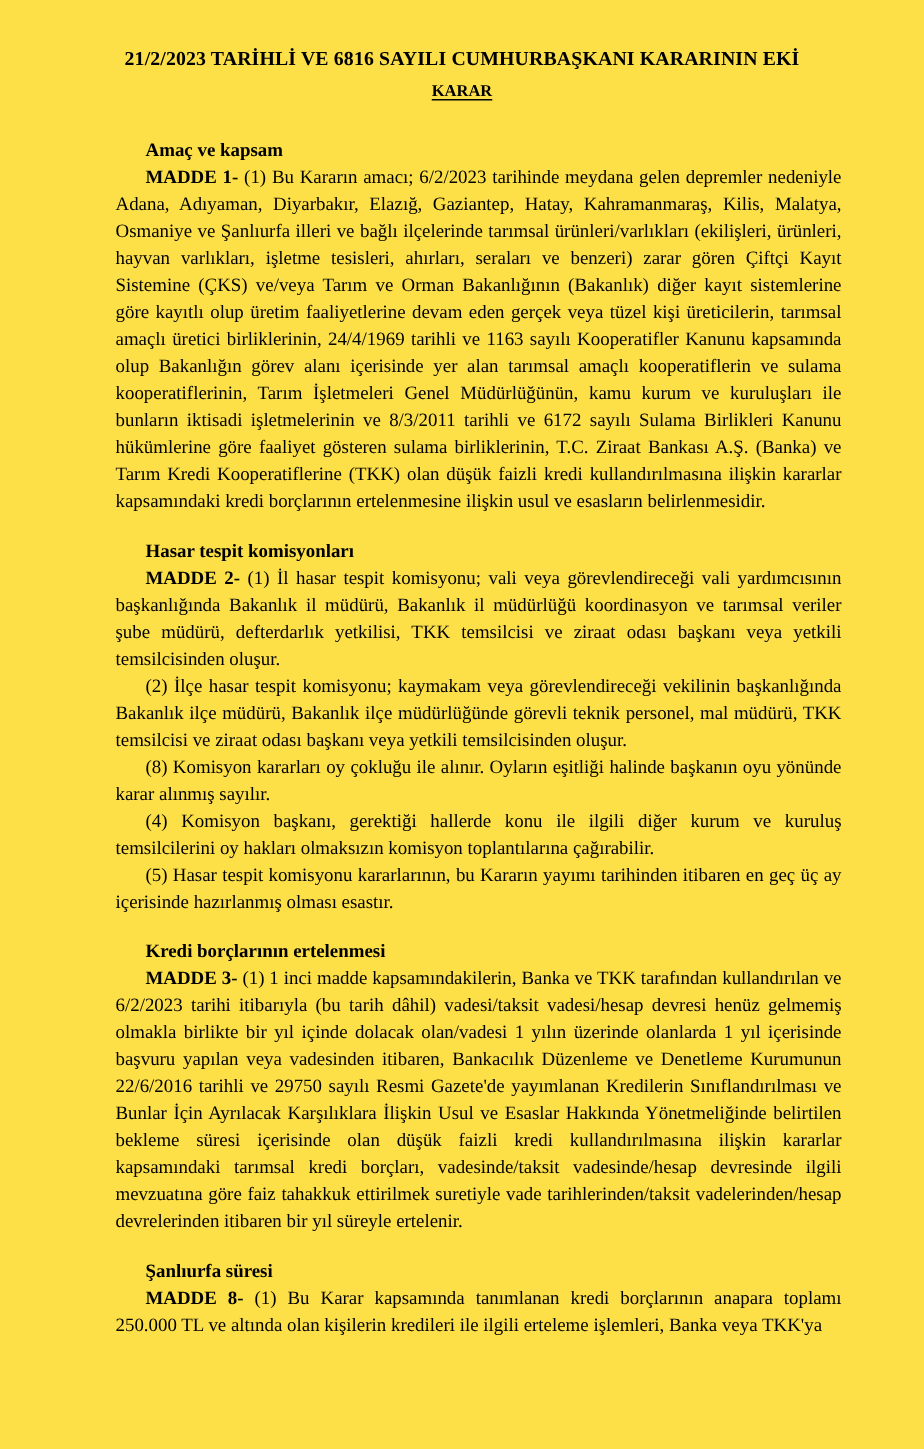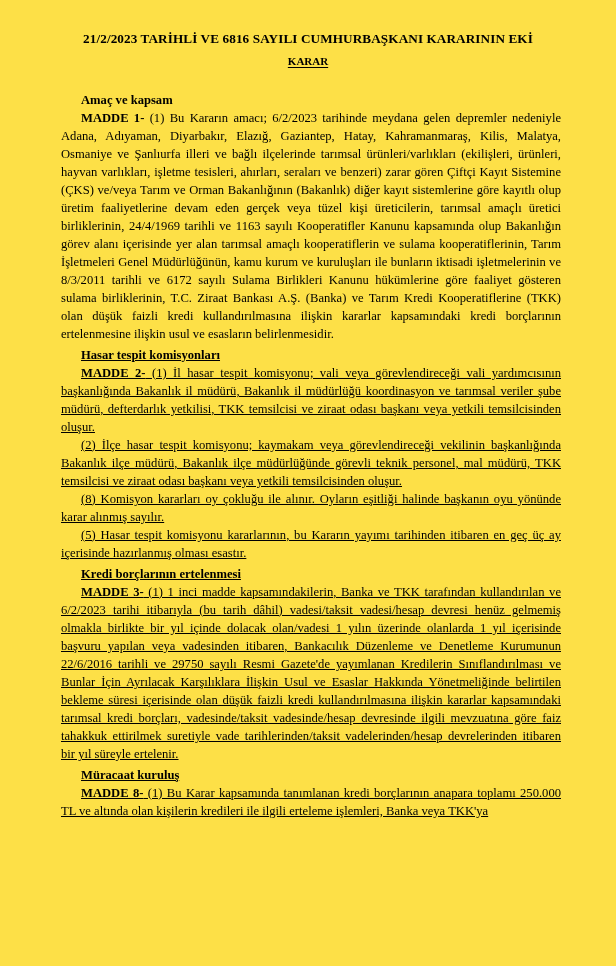--- a/index.html
+++ b/index.html
@@ -36,29 +36,28 @@
   .doc-subtitle {
     font-size: 11px;
     font-weight: bold;
     text-decoration: underline;
     text-underline-offset: 2px;
     margin: 6px 0 0 0;
     line-height: 1.35;
   }
   .body-area {
     margin-top: 22px;
-    padding-left: 61px;
+    padding-left: 77px;
     padding-right: 55px;
   }
   .section {
     margin: 0;
   }
   .section + .section {
-    margin-top: 3px;
-    text-decoration: underline;
+    margin-top: 15px;
   }
   .section-heading {
     font-size: 12.6px;
     font-weight: bold;
     text-indent: 20px;
     line-height: 1.43;
     margin: 0;
   }
   p.para {
     font-size: 12.6px;
@@ -86,25 +85,26 @@
   <div class="body-area">
       <div class="section">
         <div class="section-heading">Amaç ve kapsam</div>
         <p class="para"><span class="madde-label">MADDE 1-</span><span> (1) Bu Kararın amacı; 6/2/2023 tarihinde meydana gelen depremler nedeniyle Adana, Adıyaman, Diyarbakır, Elazığ, Gaziantep, Hatay, Kahramanmaraş, Kilis, Malatya, Osmaniye ve Şanlıurfa illeri ve bağlı ilçelerinde tarımsal ürünleri/varlıkları (ekilişleri, ürünleri, hayvan varlıkları, işletme tesisleri, ahırları, seraları ve benzeri) zarar gören Çiftçi Kayıt Sistemine (ÇKS) ve/veya Tarım ve Orman Bakanlığının (Bakanlık) diğer kayıt sistemlerine göre kayıtlı olup üretim faaliyetlerine devam eden gerçek veya tüzel kişi üreticilerin, tarımsal amaçlı üretici birliklerinin, 24/4/1969 tarihli ve 1163 sayılı Kooperatifler Kanunu kapsamında olup Bakanlığın görev alanı içerisinde yer alan tarımsal amaçlı kooperatiflerin ve sulama kooperatiflerinin, Tarım İşletmeleri Genel Müdürlüğünün, kamu kurum ve kuruluşları ile bunların iktisadi işletmelerinin ve 8/3/2011 tarihli ve 6172 sayılı Sulama Birlikleri Kanunu hükümlerine göre faaliyet gösteren sulama birliklerinin, T.C. Ziraat Bankası A.Ş. (Banka) ve Tarım Kredi Kooperatiflerine (TKK) olan düşük faizli kredi kullandırılmasına ilişkin kararlar kapsamındaki kredi borçlarının ertelenmesine ilişkin usul ve esasların belirlenmesidir.</span></p>
       </div>
       <div class="section">
         <div class="section-heading">Hasar tespit komisyonları</div>
         <p class="para"><span class="madde-label">MADDE 2-</span><span> (1) İl hasar tespit komisyonu; vali veya görevlendireceği vali yardımcısının başkanlığında Bakanlık il müdürü, Bakanlık il müdürlüğü koordinasyon ve tarımsal veriler şube müdürü, defterdarlık yetkilisi, TKK temsilcisi ve ziraat odası başkanı veya yetkili temsilcisinden oluşur.</span></p>
         <p class="para"><span>(2) İlçe hasar tespit komisyonu; kaymakam veya görevlendireceği vekilinin başkanlığında Bakanlık ilçe müdürü, Bakanlık ilçe müdürlüğünde görevli teknik personel, mal müdürü, TKK temsilcisi ve ziraat odası başkanı veya yetkili temsilcisinden oluşur.</span></p>
         <p class="para"><span>(8) Komisyon kararları oy çokluğu ile alınır. Oyların eşitliği halinde başkanın oyu yönünde karar alınmış sayılır.</span></p>
+        <p class="para"><span>(4) Komisyon başkanı, gerektiği hallerde konu ile ilgili diğer kurum ve kuruluş temsilcilerini oy hakları olmaksızın komisyon toplantılarına çağırabilir.</span></p>
         <p class="para"><span>(5) Hasar tespit komisyonu kararlarının, bu Kararın yayımı tarihinden itibaren en geç üç ay içerisinde hazırlanmış olması esastır.</span></p>
       </div>
       <div class="section">
         <div class="section-heading">Kredi borçlarının ertelenmesi</div>
         <p class="para"><span class="madde-label">MADDE 3-</span><span> (1) 1 inci madde kapsamındakilerin, Banka ve TKK tarafından kullandırılan ve 6/2/2023 tarihi itibarıyla (bu tarih dâhil) vadesi/taksit vadesi/hesap devresi henüz gelmemiş olmakla birlikte bir yıl içinde dolacak olan/vadesi 1 yılın üzerinde olanlarda 1 yıl içerisinde başvuru yapılan veya vadesinden itibaren, Bankacılık Düzenleme ve Denetleme Kurumunun 22/6/2016 tarihli ve 29750 sayılı Resmi Gazete'de yayımlanan Kredilerin Sınıflandırılması ve Bunlar İçin Ayrılacak Karşılıklara İlişkin Usul ve Esaslar Hakkında Yönetmeliğinde belirtilen bekleme süresi içerisinde olan düşük faizli kredi kullandırılmasına ilişkin kararlar kapsamındaki tarımsal kredi borçları, vadesinde/taksit vadesinde/hesap devresinde ilgili mevzuatına göre faiz tahakkuk ettirilmek suretiyle vade tarihlerinden/taksit vadelerinden/hesap devrelerinden itibaren bir yıl süreyle ertelenir.</span></p>
       </div>
       <div class="section">
-        <div class="section-heading">Müracaat kuruluş</div>
+        <div class="section-heading">Şanlıurfa süresi</div>
         <p class="para"><span class="madde-label">MADDE 8-</span><span> (1) Bu Karar kapsamında tanımlanan kredi borçlarının anapara toplamı 250.000 TL ve altında olan kişilerin kredileri ile ilgili erteleme işlemleri, Banka veya TKK'ya</span></p>
       </div>
     </div>
 
 </div>
 
 </body></html>

